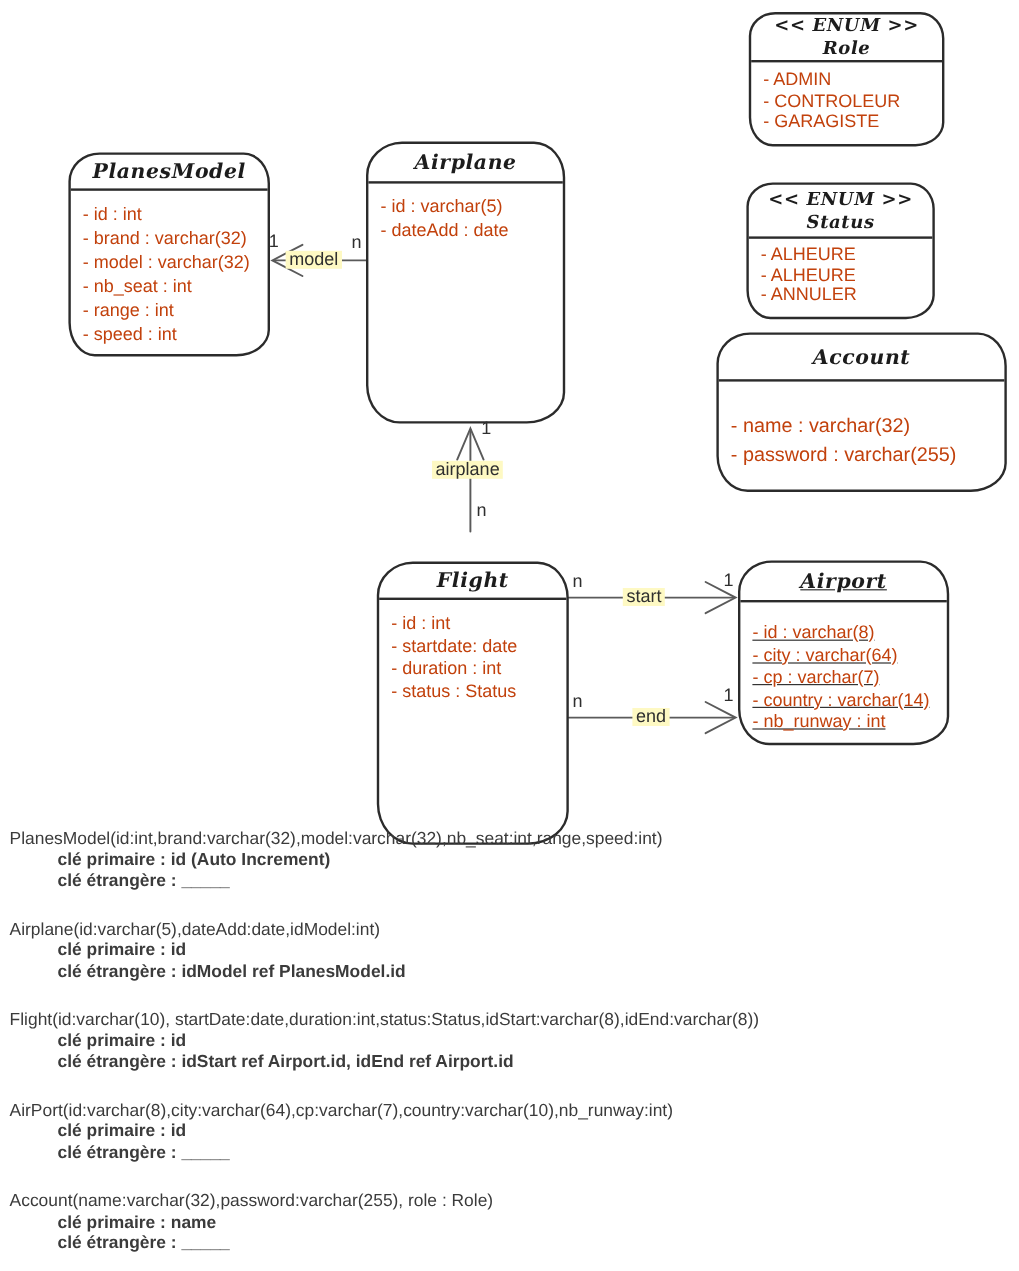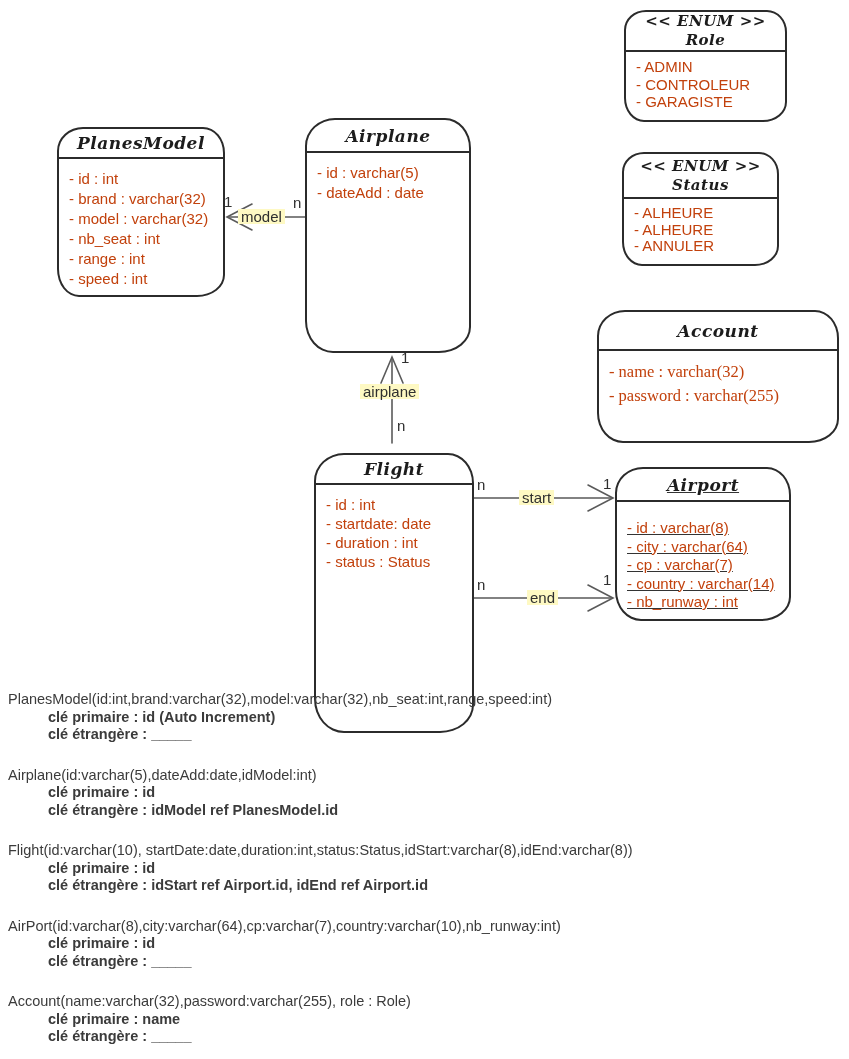--- a/index.html
+++ b/index.html
@@ -17,24 +17,24 @@
   #e-planesmodel{left:57px;top:127px;width:168px;height:170px;border-radius:26px 22px 28px 22px/24px 26px 22px 28px;}
   #e-planesmodel .e-head{height:28px;}
   #e-airplane{left:305px;top:118px;width:166px;height:235px;border-radius:30px 26px 32px 28px/28px 30px 26px 32px;}
   #e-airplane .e-head{height:31px;}
   #e-role{left:624px;top:10px;width:163px;height:112px;border-radius:22px 20px 24px 20px/20px 22px 20px 24px;}
   #e-role .e-head{height:38px;}
   #e-role .e-body{padding-top:6px;line-height:17.5px;}
   #e-status{left:622px;top:152px;width:157px;height:114px;border-radius:22px 20px 24px 20px/20px 22px 20px 24px;}
   #e-status .e-head{height:43px;}
   #e-status .e-body{padding-top:6px;line-height:16.5px;}
-  #e-account{left:597px;top:310px;width:242px;height:133px;border-radius:28px 24px 30px 26px/26px 28px 24px 30px;}
+  #e-account{left:597px;top:277px;width:242px;height:133px;border-radius:28px 24px 30px 26px/26px 28px 24px 30px;}
   #e-account .e-head{height:37px;}
-  #e-account .e-body{font-size:16.5px;line-height:24px;padding-top:9px;font-family:Liberation Serif, serif;}
-  #e-flight{left:314px;top:453px;width:160px;height:280px;border-radius:30px 26px 34px 30px/28px 30px 28px 34px;}
+  #e-account .e-body{font-size:16.5px;line-height:24px;padding-top:25px;}
+  #e-flight{left:314px;top:468px;width:160px;height:236px;border-radius:30px 26px 34px 30px/28px 30px 28px 34px;}
   #e-flight .e-head{height:28px;}
   #e-flight .e-body{line-height:19px;}
   #e-airport{left:615px;top:467px;width:176px;height:154px;border-radius:28px 24px 30px 26px/26px 28px 24px 30px;text-decoration:underline;}
   #e-airport .e-head{height:31px;}
   #e-airport .e-body{padding-top:17px;line-height:18.5px;}
   
   #relations{position:absolute;left:0;top:0;width:849px;height:690px;pointer-events:none;}
   
   .rel-lbl{position:absolute;font-size:15px;color:#2f2f2f;line-height:15px;white-space:nowrap;}
   .on-line{background:#fef9c3;padding:0 3px;}

